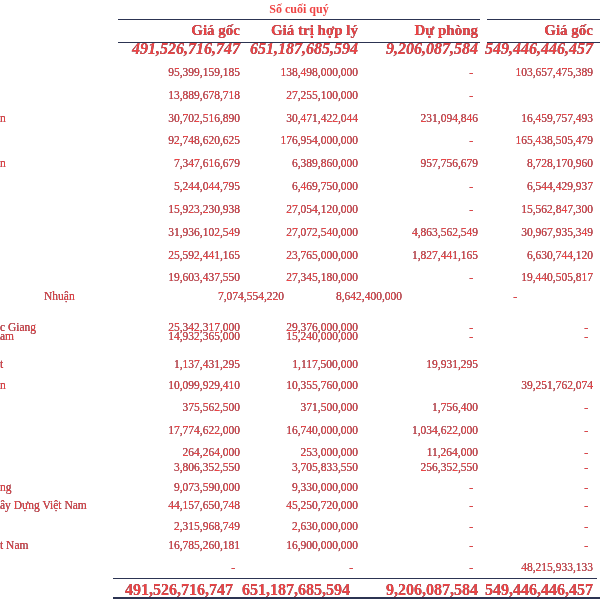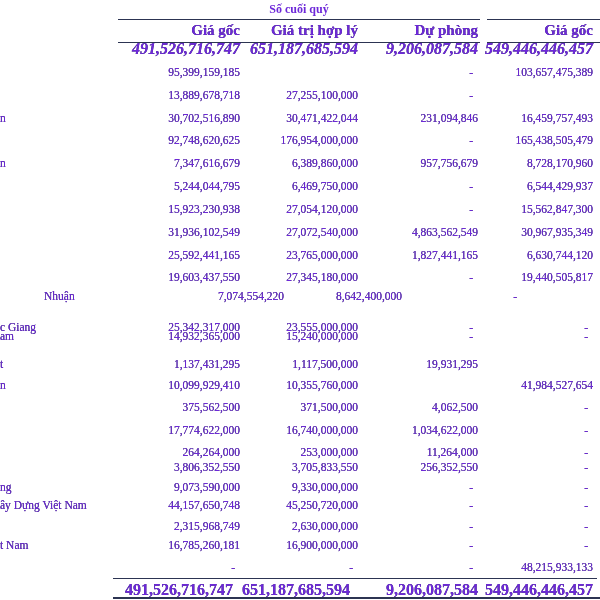--- a/index.html
+++ b/index.html
@@ -1,20 +1,20 @@
 <!DOCTYPE html>
 <html><head>
 <meta charset="utf-8">
 <style>
   html,body{margin:0;padding:0;background:#ffffff;}
   body{width:600px;height:600px;overflow:hidden;}
   .sheet{
     position:relative;width:600px;height:492px;
     font-family:"Liberation Serif","DejaVu Serif",serif;
-    color:#6d28d9;
+    color:#ef4444;
     filter:blur(0.3px);
   }
   .cell{position:absolute;white-space:nowrap;text-shadow:0 0 .4px #242b47;}
   .c1{right:360px;} .c2{right:242px;} .c3{right:122px;} .c4{right:7px;}
   .label{left:0;}
   .dash{padding-right:5px;}
   .group-header{
     position:absolute;top:1px;left:118px;width:362px;height:17px;
     text-align:center;font-weight:bold;font-size:12px;line-height:16px;
   }
@@ -61,20 +61,21 @@
     <span class="cell c1">491,526,716,747</span>
     <span class="cell c2">651,187,685,594</span>
     <span class="cell c3">9,206,087,584</span>
     <span class="cell c4">549,446,446,457</span>
   </div>
 
   <div id="rows">
       <div class="data-row" style="top: 61px; font-family: Liberation Serif, serif;">
         <span class="cell label"></span>
         <span class="cell c1">95,399,159,185</span>
+        <span class="cell c2">138,498,000,000</span>
         <span class="cell c3 dash">-</span>
         <span class="cell c4">103,657,475,389</span>
       </div>
       <div class="data-row" style="top: 84px;">
         <span class="cell label"></span>
         <span class="cell c1">13,889,678,718</span>
         <span class="cell c2">27,255,100,000</span>
         <span class="cell c3 dash">-</span>
       </div>
       <div class="data-row" style="top: 107px;">
@@ -143,43 +144,43 @@
       <div class="data-row" style="top: 325px;">
         <span class="cell label">am</span>
         <span class="cell c1">14,932,365,000</span>
         <span class="cell c2">15,240,000,000</span>
         <span class="cell c3 dash">-</span>
         <span class="cell c4 dash">-</span>
       </div>
       <div class="data-row" style="top: 316px;">
         <span class="cell label">c Giang</span>
         <span class="cell c1">25,342,317,000</span>
-        <span class="cell c2">23,555,000,000</span>
+        <span class="cell c2">29,376,000,000</span>
         <span class="cell c3 dash">-</span>
         <span class="cell c4 dash">-</span>
       </div>
       <div class="data-row" style="top: 353px;">
         <span class="cell label">t</span>
         <span class="cell c1">1,137,431,295</span>
         <span class="cell c2">1,117,500,000</span>
         <span class="cell c3">19,931,295</span>
         <span class="cell c4"></span>
       </div>
       <div class="data-row" style="top: 374px;">
         <span class="cell label">n</span>
         <span class="cell c1">10,099,929,410</span>
         <span class="cell c2">10,355,760,000</span>
         <span class="cell c3"></span>
-        <span class="cell c4">41,984,527,654</span>
+        <span class="cell c4">39,251,762,074</span>
       </div>
       <div class="data-row" style="top: 396px;">
         <span class="cell label"></span>
         <span class="cell c1">375,562,500</span>
         <span class="cell c2">371,500,000</span>
-        <span class="cell c3">4,062,500</span>
+        <span class="cell c3">1,756,400</span>
         <span class="cell c4 dash">-</span>
       </div>
       <div class="data-row" style="top: 419px;">
         <span class="cell label"></span>
         <span class="cell c1">17,774,622,000</span>
         <span class="cell c2">16,740,000,000</span>
         <span class="cell c3">1,034,622,000</span>
         <span class="cell c4 dash">-</span>
       </div>
       <div class="data-row" style="top: 441px;">

